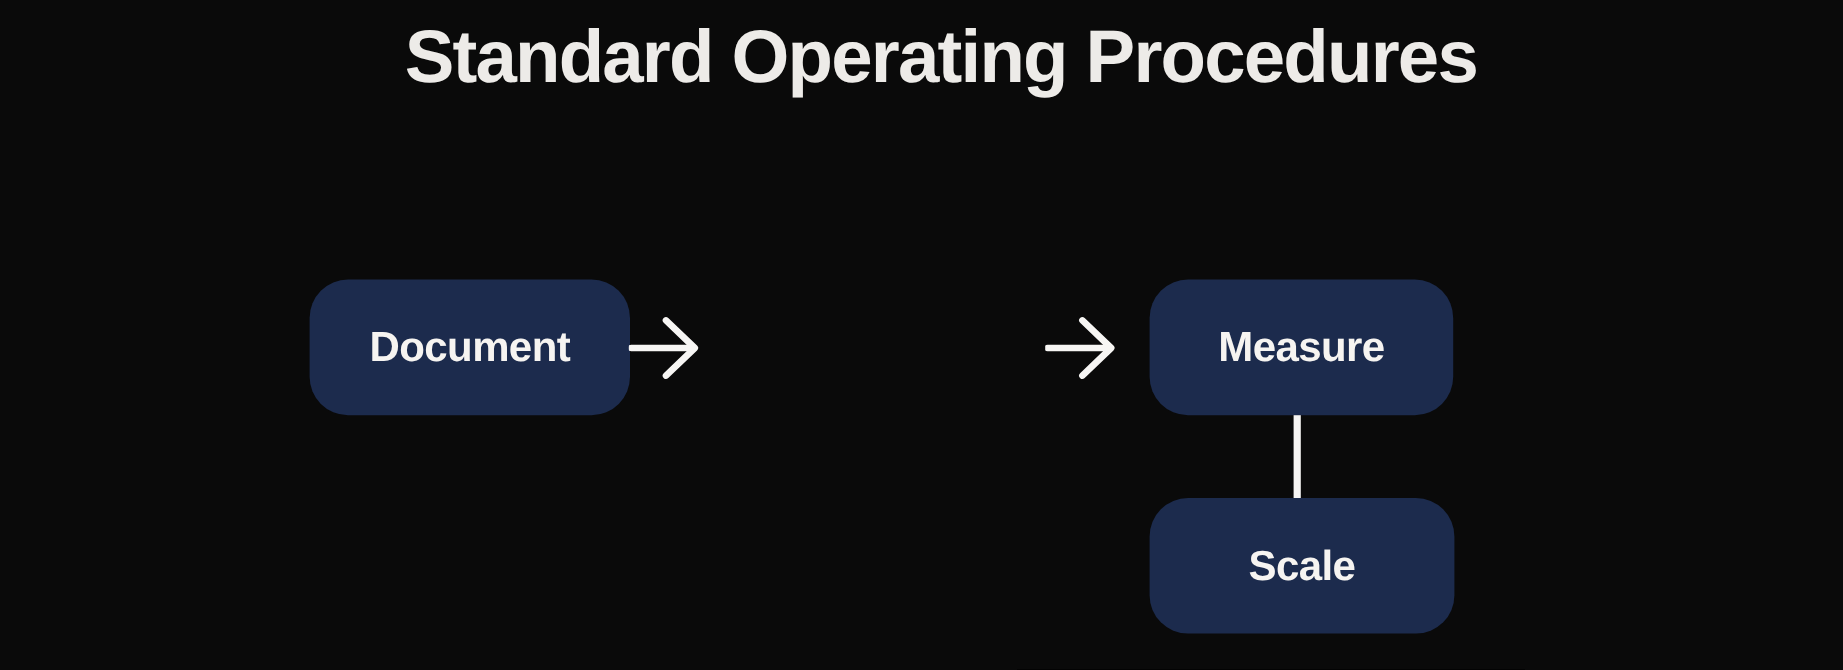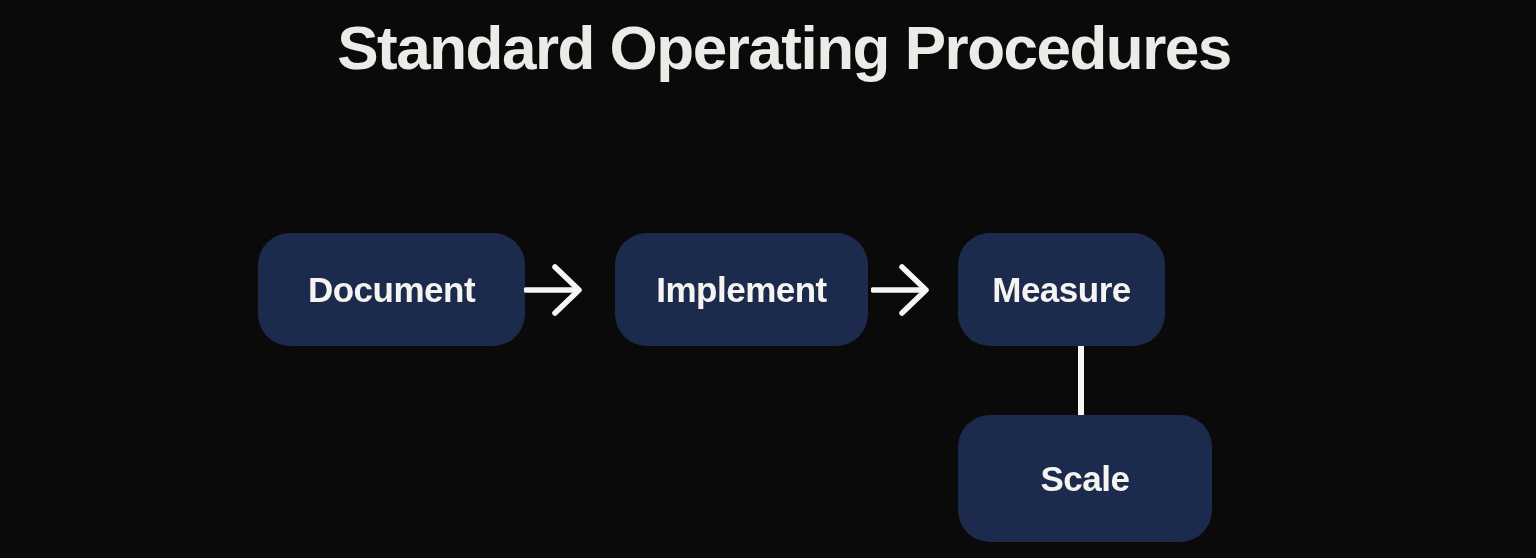--- a/index.html
+++ b/index.html
@@ -34,22 +34,22 @@
     justify-content: center;
     background: var(--node-fill, #1c2b4d);
     border-radius: 32px;
     color: var(--node-text, #f6f4f1);
     font-size: 35px;
     font-weight: bold;
     letter-spacing: -0.5px;
   }
   .node-document  { left: 258px; top: 233px; width: 267px; height: 113px; }
   .node-implement { left: 615px; top: 233px; width: 253px; height: 113px; }
-  .node-measure   { left: 958px; top: 233px; width: 207px; height: 113px; }
-  .node-scale     { left: 958px; top: 415px; width: 254px; height: 127px; }
+  .node-measure   { left: 958px; top: 233px; width: 253px; height: 113px; }
+  .node-scale     { left: 958px; top: 415px; width: 254px; height: 113px; }
   .arrow {
     position: absolute;
     top: 261px;
     width: 62px;
     height: 58px;
   }
   .arrow-1 { left: 524px; }
   .arrow-2 { left: 871px; }
   .arrow polyline, .arrow line {
     fill: none;
@@ -76,23 +76,20 @@
 
   <div class="node node-document">
     <span>Document</span>
   </div>
 
   <svg class="arrow arrow-1" viewBox="0 0 62 58" aria-hidden="true">
     <line x1="2" y1="29" x2="50" y2="29"></line>
     <polyline points="31,6 55,29 31,52"></polyline>
   </svg>
 
-  <div class="node node-implement">
-    <span>Implement</span>
-  </div>
 
   <svg class="arrow arrow-2" viewBox="0 0 62 58" aria-hidden="true">
     <line x1="2" y1="29" x2="50" y2="29"></line>
     <polyline points="31,6 55,29 31,52"></polyline>
   </svg>
 
   <div class="node node-measure">
     <span>Measure</span>
   </div>
 

